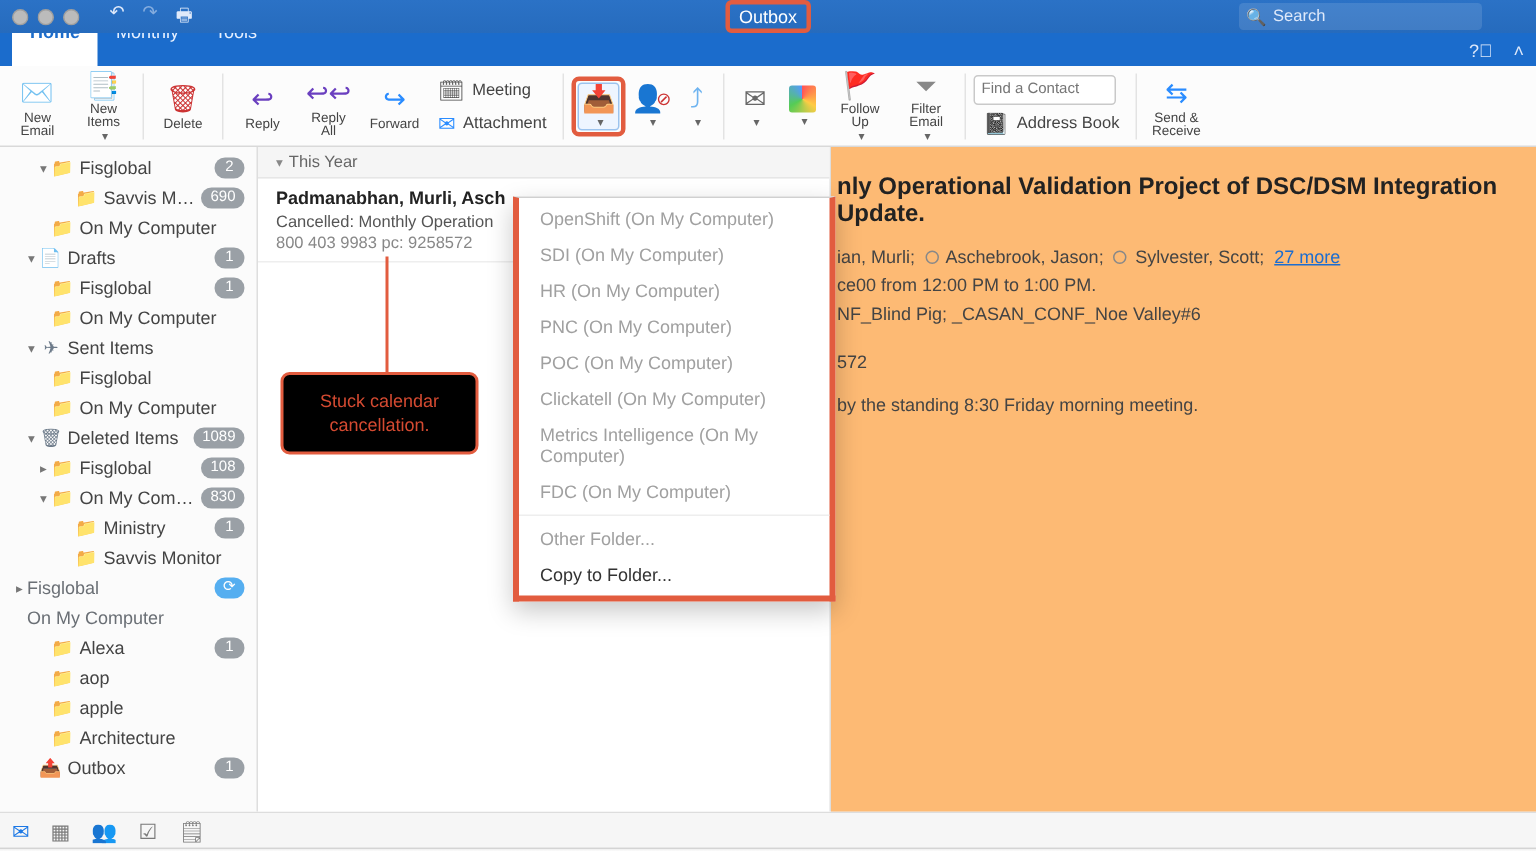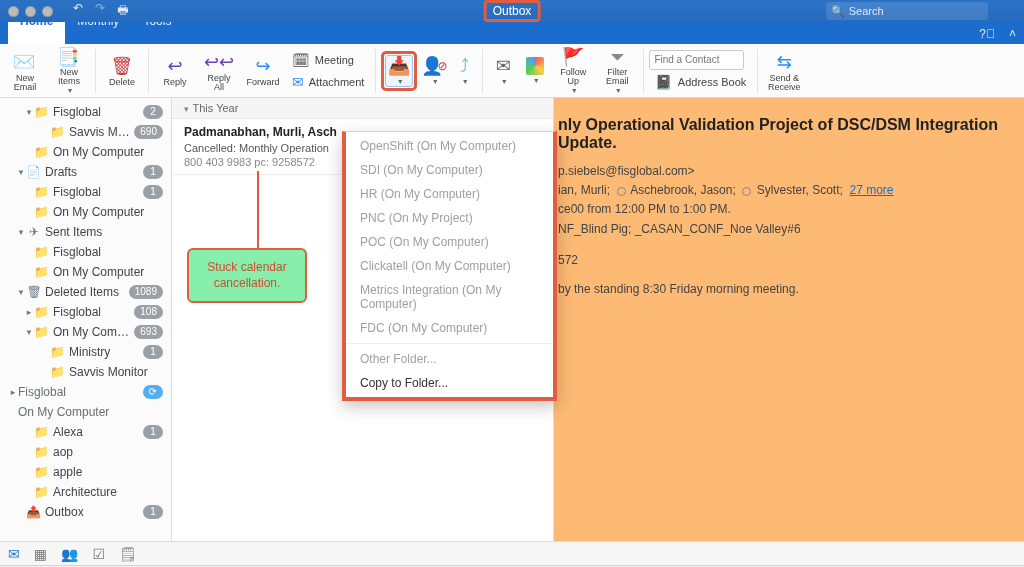--- a/index.html
+++ b/index.html
@@ -59,21 +59,21 @@
 
 .ddmenu { position: absolute; left: 170px; top: 0; width: 215px; background:#fff; box-shadow: 0 6px 16px rgba(0,0,0,0.22); border: 1px solid #d0d0d0; padding: 2px 0; z-index: 50; border-left: 4px solid #e25c3f; border-right: 4px solid #e25c3f; border-bottom: 4px solid #e25c3f; margin-top: 33px;}
 .ddmenu .mi { padding: 5px 14px; font-size: 12px; color: #a0a0a0; }
 .ddmenu .mi.en { color:#333; }
 .ddmenu hr { border: none; border-top: 1px solid #eee; margin: 3px 0;}
 
 
 .move-hl { border: 3px solid #e25c3f; border-radius: 5px; padding: 1px;}
 
 
-.callout { position:absolute; left: 15px; top: 150px; width: 120px; padding: 10px 8px; background:#86efac; border: 2px solid #e25c3f; border-radius: 6px; text-align:center; color:#d44a31; font-size: 12px; line-height: 1.3;}
+.callout { position:absolute; left: 15px; top: 150px; width: 132px; padding: 10px 8px; background:#000000; border: 2px solid #e25c3f; border-radius: 6px; text-align:center; color:#d44a31; font-size: 12px; line-height: 1.3;}
 .callout::before { content:""; position:absolute; left: 68px; top:-79px; width: 2px; height: 79px; background:#e25c3f; }
 
 
 .reading { flex:1; padding: 18px 4px; background:#fdba74; overflow:hidden; }
 .reading h1 { font-size: 16px; font-weight: 600; margin-bottom: 10px; color:#222;}
 .rd-row { font-size: 12px; color:#444; line-height: 1.6;}
 .link { color:#1c6dd0; text-decoration:underline; cursor:pointer;}
 .dotcirc { display:inline-block; width:9px; height:9px; border:1.5px solid #888; border-radius:50%; vertical-align:middle; margin-right:2px;}
 
 
@@ -265,21 +265,21 @@
       <div class="side-item lvl1">
         <span class="side-tri">▸</span>
         <span class="side-ic">📁</span>
         <span class="side-label">Fisglobal</span>
         <span class="side-badge">108</span>
       </div>
       <div class="side-item lvl1">
         <span class="side-tri">▾</span>
         <span class="side-ic">📁</span>
         <span class="side-label">On My Compu…</span>
-        <span class="side-badge">693</span>
+        <span class="side-badge">830</span>
       </div>
       <div class="side-item lvl2">
         <span class="side-tri"></span>
         <span class="side-ic">📁</span>
         <span class="side-label">Ministry</span>
         <span class="side-badge">1</span>
       </div>
       <div class="side-item lvl2">
         <span class="side-tri"></span>
         <span class="side-ic">📁</span>
@@ -328,36 +328,35 @@
     <div class="msgitem">
       <div class="from">Padmanabhan, Murli, Asch</div>
       <div class="subj">Cancelled: Monthly Operation</div>
       <div class="prev">800 403 9983 pc: 9258572</div>
     </div>
 
     <div class="ddmenu" id="ddmenu">
         <div class="mi">OpenShift (On My Computer)</div>
         <div class="mi">SDI (On My Computer)</div>
         <div class="mi">HR (On My Computer)</div>
-        <div class="mi">PNC (On My Project)</div>
+        <div class="mi">PNC (On My Computer)</div>
         <div class="mi">POC (On My Computer)</div>
         <div class="mi">Clickatell (On My Computer)</div>
-        <div class="mi">Metrics Integration (On My Computer)</div>
+        <div class="mi">Metrics Intelligence (On My Computer)</div>
         <div class="mi">FDC (On My Computer)</div>
         <hr>
         <div class="mi">Other Folder...</div>
         <div class="mi en">Copy to Folder...</div>
       </div>
 
     <div class="callout">Stuck calendar cancellation.</div>
   </div>
 
   <div class="reading">
     <h1>nly Operational Validation Project of DSC/DSM Integration Update.</h1>
-    <div class="rd-row">p.siebels@fisglobal.com&gt;</div>
     <div class="rd-row">
       <span>ian, Murli;</span>
       &nbsp;<span class="dotcirc"></span> <span>Aschebrook, Jason;</span>
       &nbsp;<span class="dotcirc"></span> <span>Sylvester, Scott;</span>
       &nbsp;<span class="link">27 more</span>
     </div>
     <div class="rd-row">ce00 from 12:00 PM to 1:00 PM.</div>
     <div class="rd-row">NF_Blind Pig; _CASAN_CONF_Noe Valley#6</div>
     <div style="height:12px;"></div>
     <div class="rd-row">572</div>

